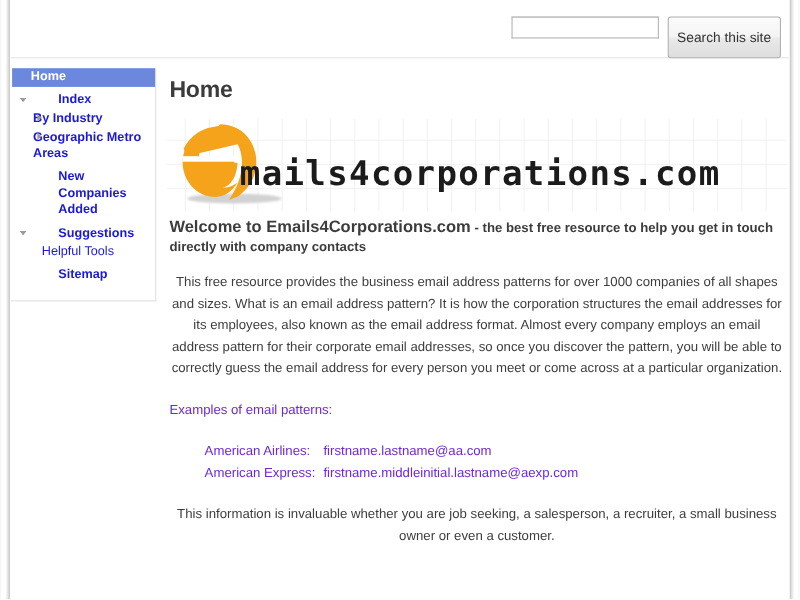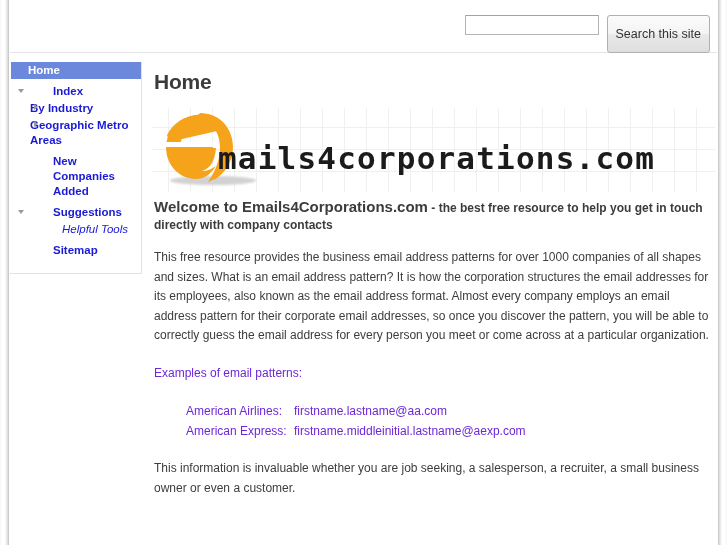--- a/index.html
+++ b/index.html
@@ -90,24 +90,23 @@
     margin-left: 1px;
     margin-right: 0px;
     padding-left: 17px;
   }
   .nav-item.child {
     padding-left: 20px;
     font-weight: bold;
     color: #1a1ad6;
   }
   .nav-item.child2 {
-    padding-left: 52px;
+    padding-left: 28px;
     font-weight: normal;
     color: #1a1ad6;
-    font-style: italic;
   }
   .tri {
     position: absolute;
     width: 0; height: 0;
     border-style: solid;
   }
   .tri.down {
     left: 8px; top: 6px;
     border-width: 4px 3.5px 0 3.5px;
     border-color: #9a9a9a transparent transparent transparent;
@@ -175,20 +174,21 @@
     font-size: 15px;
     font-weight: bold;
     color: #3c3c3c;
   }
   #welcome .sub { font-weight: bold; font-size: 12px; }
   .para {
     font-size: 12px;
     line-height: 19.5px;
     color: #3d3d3d;
     margin: 2px 2px 18px 2px;
+    text-align: center;
   }
   .examples {
     margin: 0 2px 18px 2px;
     font-size: 12px;
     line-height: 19.5px;
     color: #6d28d9;
   }
   .ex-row { padding-left: 32px; white-space: nowrap; }
   .ex-label { display: inline-block; width: 108px; }
   a.link {

